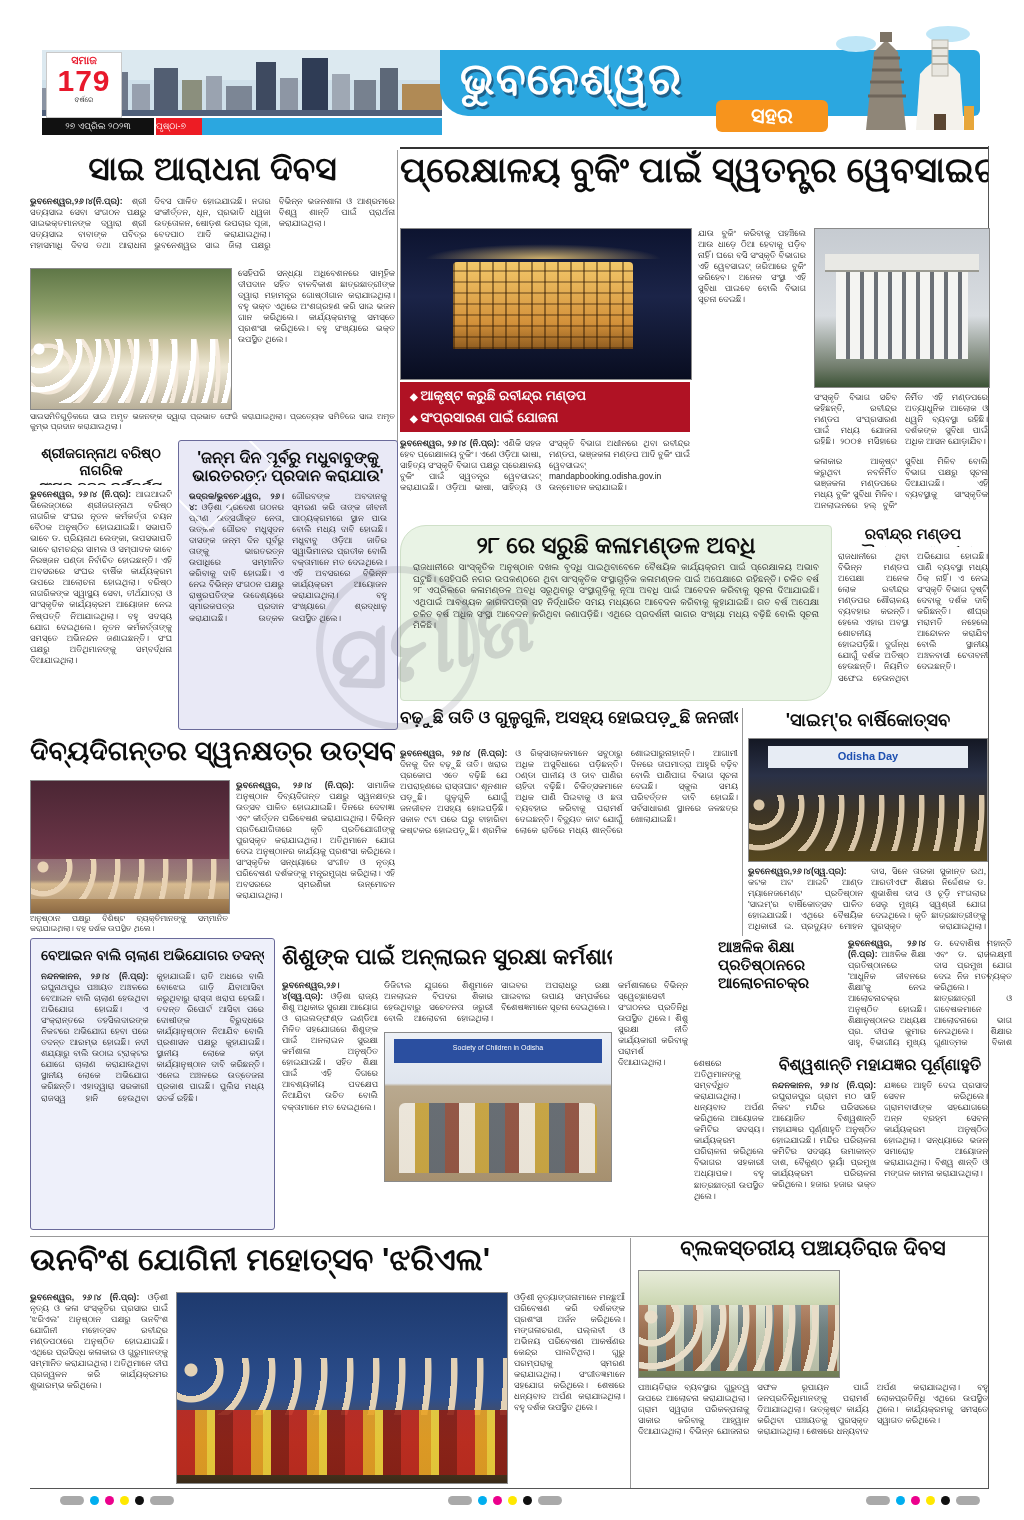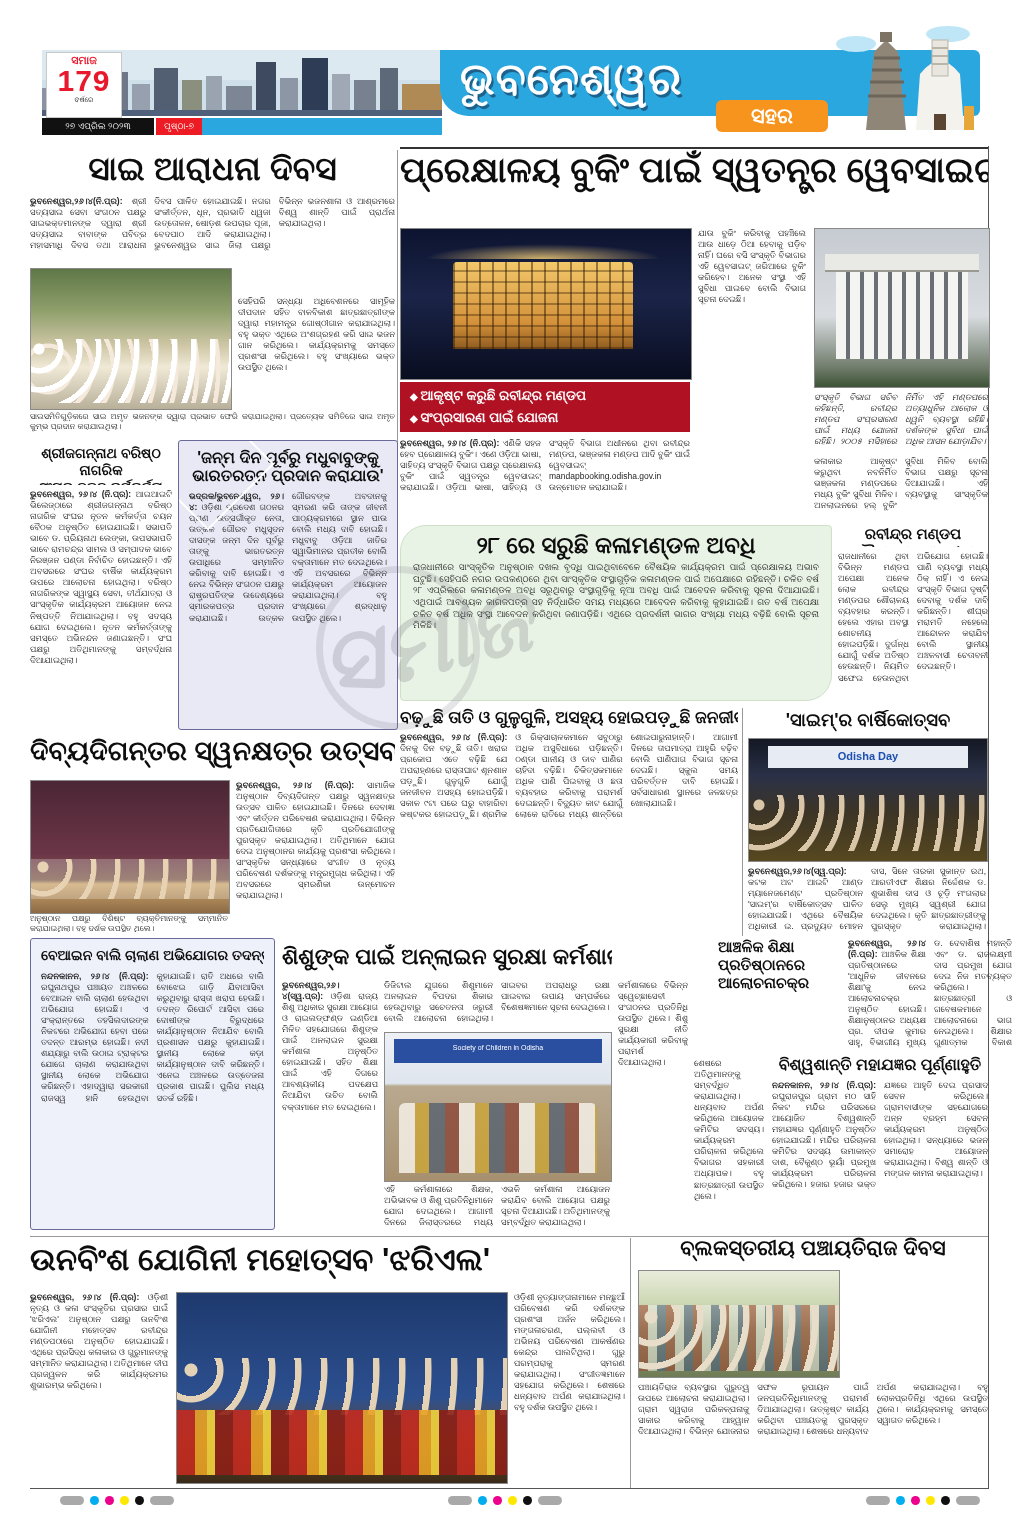--- a/index.html
+++ b/index.html
@@ -15,21 +15,21 @@
   #logo .sx{color:#1a1a1a;font-size:7px;display:block;}
   #blueband{left:440px;top:50px;width:540px;height:66px;background:#2ba7e0;border-radius:0 6px 6px 28px;z-index:2;}
   #cityname{left:460px;top:54px;font-size:44px;font-weight:bold;color:#fff;z-index:4;
             text-shadow:2px 3px 0 rgba(20,40,70,.55);letter-spacing:1px;}
   #badge{left:716px;top:100px;width:112px;height:32px;background:#f7941d;border-radius:6px;z-index:5;
          color:#fff;font-size:21px;font-weight:bold;text-align:center;line-height:32px;}
   #temple{left:828px;top:18px;width:152px;height:116px;z-index:4;}
   #datestrip{left:42px;top:118px;width:112px;height:17px;background:#111;color:#fff;font-size:9px;
              line-height:17px;text-align:center;z-index:3;}
   #pagebox{left:156px;top:118px;width:46px;height:17px;background:#ed1c24;color:#fff;font-size:9px;
-           line-height:17px;text-align:center;z-index:3;}
+           line-height:17px;z-index:3;}
   #bluestrip{left:202px;top:118px;width:240px;height:17px;background:#2ba7e0;z-index:2;}
   
   #frame{left:30px;top:146px;width:958px;height:1342px;border-right:1px solid #555;border-bottom:1px solid #555;}
   .vline{width:1px;background:#999;}
   .hline{height:1px;background:#999;}
   
   h2,h3{margin:0;font-weight:bold;color:#0d0d0d;white-space:nowrap;overflow:hidden;}
   .ctr{text-align:center;}
   .body{font-size:8.5px;line-height:1.3;text-align:justify;color:#242424;overflow:hidden;}
   .body .dl{font-weight:bold;}
@@ -162,38 +162,38 @@
   <div class="abs hline" style="left:30px;top:1236px;width:958px;"></div>
   <div class="abs vline" style="left:630px;top:1238px;height:250px;"></div>
 
   <section class="abs" style="left:30px;top:150px;width:365px;height:284px;">
     <h2 class="ctr" style="font-size:33px;height:42px;">ସାଇ ଆରାଧନା ଦିବସ</h2>
     <div class="body c3" style="height:66px;margin-top:4px;">
       <span class="dl">ଭୁବନେଶ୍ୱର,୨୬।୪(ନି.ପ୍ର):</span>
       <span>ଶ୍ରୀ ସତ୍ୟସାଇ ସେବା ସଂଗଠନ ପକ୍ଷରୁ ସାଇଭକ୍ତମାନଙ୍କ ଦ୍ୱାରା ଶ୍ରୀ ସତ୍ୟସାଇ ବାବାଙ୍କ ପବିତ୍ର ମହାସମାଧି ଦିବସ ତଥା ଆରାଧନା ଦିବସ ପାଳିତ ହୋଇଯାଇଛି। ନଗର ସଂକୀର୍ତ୍ତନ, ଧୂନ, ପ୍ରଭାତି ଧ୍ୱଜା ଉତ୍ତୋଳନ, ଷୋଡ଼ଶ ଉପଚାର ପୂଜା, ବେଦପାଠ ଆଦି କରାଯାଇଥିଲା। ଭୁବନେଶ୍ୱର ସାଇ ଜିଲା ପକ୍ଷରୁ ବିଭିନ୍ନ ଭଜନଶାଳା ଓ ଆଶ୍ରମରେ ବିଶ୍ୱ ଶାନ୍ତି ପାଇଁ ପ୍ରାର୍ଥନା କରାଯାଇଥିଲା।</span>
     </div>
     <div class="ph" id="ph-sai" style="left:0;top:118px;width:200px;height:140px;"></div>
-    <div class="body abs" style="left:208px;top:118px;width:157px;height:140px;margin-top:28px;">ସେହିପରି ସନ୍ଧ୍ୟା ଅଧିବେଶନରେ ସାମୂହିକ ଦୀପଦାନ ସହିତ ବାଳବିକାଶ ଛାତ୍ରଛାତ୍ରୀଙ୍କ ଦ୍ୱାରା ମହାମନ୍ତ୍ର ଗୋଷ୍ଠୀଗାନ କରାଯାଇଥିଲା। ବହୁ ଭକ୍ତ ଏଥିରେ ଅଂଶଗ୍ରହଣ କରି ସାଇ ଭଜନ ଗାନ କରିଥିଲେ। କାର୍ଯ୍ୟକ୍ରମକୁ ସମସ୍ତେ ପ୍ରଶଂସା କରିଥିଲେ। ବହୁ ସଂଖ୍ୟାରେ ଭକ୍ତ ଉପସ୍ଥିତ ଥିଲେ।</div>
+    <div class="body abs" style="left:208px;top:118px;width:157px;height:140px;">ସେହିପରି ସନ୍ଧ୍ୟା ଅଧିବେଶନରେ ସାମୂହିକ ଦୀପଦାନ ସହିତ ବାଳବିକାଶ ଛାତ୍ରଛାତ୍ରୀଙ୍କ ଦ୍ୱାରା ମହାମନ୍ତ୍ର ଗୋଷ୍ଠୀଗାନ କରାଯାଇଥିଲା। ବହୁ ଭକ୍ତ ଏଥିରେ ଅଂଶଗ୍ରହଣ କରି ସାଇ ଭଜନ ଗାନ କରିଥିଲେ। କାର୍ଯ୍ୟକ୍ରମକୁ ସମସ୍ତେ ପ୍ରଶଂସା କରିଥିଲେ। ବହୁ ସଂଖ୍ୟାରେ ଭକ୍ତ ଉପସ୍ଥିତ ଥିଲେ।</div>
     <div class="cap abs" style="left:0;top:262px;width:365px;height:22px;">ସାଇସମିତିଗୁଡ଼ିକରେ ସାଇ ଅମୃତ ଭଜନଙ୍କ ଦ୍ୱାରା ପ୍ରଭାତ ଫେରି କରାଯାଇଥିଲା। ପ୍ରତ୍ୟେକ ସମିତିରେ ସାଇ ଅମୃତ କୁମ୍ଭ ପ୍ରଦାନ କରାଯାଇଥିଲା।</div>
   </section>
 
   <section class="abs" style="left:400px;top:150px;width:588px;height:372px;">
     <h2 style="font-size:35px;height:48px;">ପ୍ରେକ୍ଷାଳୟ ବୁକିଂ ପାଇଁ ସ୍ୱତନ୍ତ୍ର ୱେବସାଇଟ୍</h2>
     <div class="ph" id="ph-mandap" style="left:0;top:78px;width:290px;height:150px;"></div>
     <div class="abs" id="redbox" style="left:0;top:232px;width:290px;height:50px;padding-top:3px;box-sizing:border-box;">
       <span class="bl">ଆକୃଷ୍ଟ କରୁଛି ରବୀନ୍ଦ୍ର ମଣ୍ଡପ</span>
       <span class="bl">ସଂପ୍ରସାରଣ ପାଇଁ ଯୋଜନା</span>
     </div>
     <div class="body c2 abs" style="left:0;top:288px;width:290px;height:82px;">
       <span class="dl">ଭୁବନେଶ୍ୱର, ୨୬।୪ (ନି.ପ୍ର):</span>
       <span>ଏଣିକି ସହଜ ହେବ ପ୍ରେକ୍ଷାଳୟ ବୁକିଂ। ଏଣେ ଓଡ଼ିଆ ଭାଷା, ସାହିତ୍ୟ ସଂସ୍କୃତି ବିଭାଗ ପକ୍ଷରୁ ପ୍ରେକ୍ଷାଳୟ ବୁକିଂ ପାଇଁ ସ୍ୱତନ୍ତ୍ର ୱେବସାଇଟ୍ କରାଯାଇଛି। ଓଡ଼ିଆ ଭାଷା, ସାହିତ୍ୟ ଓ ସଂସ୍କୃତି ବିଭାଗ ଅଧୀନରେ ଥିବା ରବୀନ୍ଦ୍ର ମଣ୍ଡପ, ଭଞ୍ଜକଳା ମଣ୍ଡପ ଆଦି ବୁକିଂ ପାଇଁ ୱେବସାଇଟ୍ mandapbooking.odisha.gov.in ଉନ୍ମୋଚନ କରାଯାଇଛି।</span>
     </div>
     <div class="body abs" style="left:298px;top:78px;width:108px;height:292px;">ଯାଉ ବୁକିଂ କରିବାକୁ ପହଞ୍ଚିଲେ ଆଉ ଧାଡ଼େ ଠିଆ ହେବାକୁ ପଡ଼ିବ ନାହିଁ। ଘରେ ବସି ସଂସ୍କୃତି ବିଭାଗର ଏହି ୱେବସାଇଟ୍ ଜରିଆରେ ବୁକିଂ କରିହେବ। ଅନେକ ସଂସ୍ଥା ଏହି ସୁବିଧା ପାଇବେ ବୋଲି ବିଭାଗ ସୂଚନା ଦେଇଛି।</div>
     <div class="ph" id="ph-bhanja" style="left:414px;top:78px;width:174px;height:158px;"></div>
-    <div class="body c2 abs" style="left:414px;top:242px;width:174px;height:60px;font-style:italic;">ସଂସ୍କୃତି ବିଭାଗ ସଚିବ କହିଛନ୍ତି, ରବୀନ୍ଦ୍ର ମଣ୍ଡପ ସଂପ୍ରସାରଣ ପାଇଁ ମଧ୍ୟ ଯୋଜନା ରହିଛି। ୨୦୦୫ ମସିହାରେ ନିର୍ମିତ ଏହି ମଣ୍ଡପରେ ଅତ୍ୟାଧୁନିକ ଆଲୋକ ଓ ଧ୍ୱନି ବ୍ୟବସ୍ଥା ରହିଛି। ଦର୍ଶକଙ୍କ ସୁବିଧା ପାଇଁ ଅଧିକ ଆସନ ଯୋଡ଼ାଯିବ।</div>
+    <div class="body c2 abs" style="left:414px;top:242px;width:174px;height:60px;">ସଂସ୍କୃତି ବିଭାଗ ସଚିବ କହିଛନ୍ତି, ରବୀନ୍ଦ୍ର ମଣ୍ଡପ ସଂପ୍ରସାରଣ ପାଇଁ ମଧ୍ୟ ଯୋଜନା ରହିଛି। ୨୦୦୫ ମସିହାରେ ନିର୍ମିତ ଏହି ମଣ୍ଡପରେ ଅତ୍ୟାଧୁନିକ ଆଲୋକ ଓ ଧ୍ୱନି ବ୍ୟବସ୍ଥା ରହିଛି। ଦର୍ଶକଙ୍କ ସୁବିଧା ପାଇଁ ଅଧିକ ଆସନ ଯୋଡ଼ାଯିବ।</div>
     <div class="body c2 abs" style="left:414px;top:306px;width:174px;height:64px;">କଳାକାର ଆକୃଷ୍ଟ କରୁଥିବା ନବନିର୍ମିତ ଭଞ୍ଜକଳା ମଣ୍ଡପରେ ମଧ୍ୟ ବୁକିଂ ସୁବିଧା ମିଳିବ। ଅନଲାଇନରେ ହଲ୍ ବୁକିଂ ସୁବିଧା ମିଳିବ ବୋଲି ବିଭାଗ ପକ୍ଷରୁ ସୂଚନା ଦିଆଯାଇଛି। ଏହି ବ୍ୟବସ୍ଥାକୁ ସାଂସ୍କୃତିକ ଅନୁଷ୍ଠାନଗୁଡ଼ିକ ସ୍ୱାଗତ କରିଛନ୍ତି।</div>
   </section>
 
   <section class="abs" id="panel-green" style="left:400px;top:525px;width:432px;height:176px;padding:6px 12px;box-sizing:border-box;">
     <h2 class="ctr" style="font-size:23px;height:30px;">୨୮ ରେ ସରୁଛି କଳାମଣ୍ଡଳ ଅବଧି</h2>
     <div class="body" style="height:128px;font-size:9px;">ରାଜଧାନୀରେ ସାଂସ୍କୃତିକ ଅନୁଷ୍ଠାନ ଦଖଲ ବୃଦ୍ଧି ପାଇଥିବାବେଳେ ବୈଷୟିକ କାର୍ଯ୍ୟକ୍ରମ ପାଇଁ ପ୍ରେକ୍ଷାଳୟ ଅଭାବ ଘଟୁଛି। ସେହିପରି ନଗର ଉପକଣ୍ଠରେ ଥିବା ସାଂସ୍କୃତିକ ସଂସ୍ଥାଗୁଡ଼ିକ କଳାମଣ୍ଡଳ ପାଇଁ ଅପେକ୍ଷାରେ ରହିଛନ୍ତି। ଚଳିତ ବର୍ଷ ୨୮ ଏପ୍ରିଲରେ କଳାମଣ୍ଡଳ ଅବଧି ସରୁଥିବାରୁ ସଂସ୍ଥାଗୁଡ଼ିକୁ ନୂଆ ଅବଧି ପାଇଁ ଆବେଦନ କରିବାକୁ ସୂଚନା ଦିଆଯାଇଛି। ଏଥିପାଇଁ ଆବଶ୍ୟକ କାଗଜପତ୍ର ସହ ନିର୍ଦ୍ଧାରିତ ସମୟ ମଧ୍ୟରେ ଆବେଦନ କରିବାକୁ କୁହାଯାଇଛି। ଗତ ବର୍ଷ ଅପେକ୍ଷା ଚଳିତ ବର୍ଷ ଅଧିକ ସଂସ୍ଥା ଆବେଦନ କରିଥିବା ଜଣାପଡ଼ିଛି। ଏଥିରେ ପ୍ରଦର୍ଶନୀ ଭାଗର ସଂଖ୍ୟା ମଧ୍ୟ ବଢ଼ିଛି ବୋଲି ସୂଚନା ମିଳିଛି।</div>
   </section>
 
   <section class="abs" style="left:838px;top:525px;width:150px;height:176px;">
     <h3 class="ctr" style="font-size:15px;white-space:normal;height:22px;">ରବୀନ୍ଦ୍ର ମଣ୍ଡପ ଶୌଚାଳୟ ଶୋଚନୀୟ</h3>
@@ -227,21 +227,21 @@
     <div class="ph" id="ph-diby" style="left:0;top:44px;width:198px;height:132px;"></div>
     <div class="body abs" style="left:206px;top:44px;width:159px;height:150px;">
       <span class="dl">ଭୁବନେଶ୍ୱର, ୨୬।୪ (ନି.ପ୍ର):</span>
       <span>ସାମାଜିକ ଅନୁଷ୍ଠାନ ଦିବ୍ୟଦିଗନ୍ତ ପକ୍ଷରୁ ସ୍ୱନକ୍ଷତ୍ର ଉତ୍ସବ ପାଳିତ ହୋଇଯାଇଛି। ଦିନରେ ଦେବାଜ୍ଞା ଏବଂ କୀର୍ତ୍ତନ ପରିବେଷଣ କରାଯାଇଥିଲା। ବିଭିନ୍ନ ପ୍ରତିଯୋଗିତାରେ କୃତି ପ୍ରତିଯୋଗୀଙ୍କୁ ପୁରସ୍କୃତ କରାଯାଇଥିଲା। ଅତିଥିମାନେ ଯୋଗ ଦେଇ ଅନୁଷ୍ଠାନର କାର୍ଯ୍ୟକୁ ପ୍ରଶଂସା କରିଥିଲେ। ସାଂସ୍କୃତିକ ସନ୍ଧ୍ୟାରେ ସଂଗୀତ ଓ ନୃତ୍ୟ ପରିବେଷଣ ଦର୍ଶକଙ୍କୁ ମନ୍ତ୍ରମୁଗ୍ଧ କରିଥିଲା। ଏହି ଅବସରରେ ସ୍ମରଣିକା ଉନ୍ମୋଚନ କରାଯାଇଥିଲା।</span>
     </div>
     <div class="cap abs" style="left:0;top:178px;width:198px;height:18px;">ଅନୁଷ୍ଠାନ ପକ୍ଷରୁ ବିଶିଷ୍ଟ ବ୍ୟକ୍ତିମାନଙ୍କୁ ସମ୍ମାନିତ କରାଯାଇଥିଲା। ବହୁ ଦର୍ଶକ ଉପସ୍ଥିତ ଥିଲେ।</div>
   </section>
 
   <section class="abs" style="left:400px;top:708px;width:338px;height:228px;">
     <h3 style="font-size:17px;height:24px;">ବଢ଼ୁଛି ତାତି ଓ ଗୁଳୁଗୁଳି, ଅସହ୍ୟ ହୋଇପଡ଼ୁଛି ଜନଜୀବନ</h3>
-    <div class="body c3" style="height:196px;margin-top:0;">
+    <div class="body c3" style="height:196px;margin-top:16px;">
       <span class="dl">ଭୁବନେଶ୍ୱର, ୨୬।୪ (ନି.ପ୍ର):</span>
       <span>ଦିନକୁ ଦିନ ବଢ଼ୁଛି ତାତି। ଖରାର ପ୍ରକୋପ ଏତେ ବଢ଼ିଛି ଯେ ଅପରାହ୍ଣରେ ରାସ୍ତାଘାଟ ଶୂନଶାନ ପଡ଼ୁଛି। ଗୁଳୁଗୁଳି ଯୋଗୁଁ ଜନଜୀବନ ଅସହ୍ୟ ହୋଇପଡ଼ିଛି। ସକାଳ ୯ଟା ପରେ ଘରୁ ବାହାରିବା କଷ୍ଟକର ହୋଇପଡ଼ୁଛି। ଶ୍ରମିକ ଓ ରିକ୍ସାଚାଳକମାନେ ସବୁଠାରୁ ଅଧିକ ଅସୁବିଧାରେ ପଡ଼ିଛନ୍ତି। ଠଣ୍ଡା ପାନୀୟ ଓ ଡାବ ପାଣିର ଚାହିଦା ବଢ଼ିଛି। ଚିକିତ୍ସକମାନେ ଅଧିକ ପାଣି ପିଇବାକୁ ଓ ଛତା ବ୍ୟବହାର କରିବାକୁ ପରାମର୍ଶ ଦେଇଛନ୍ତି। ବିଦ୍ୟୁତ କାଟ ଯୋଗୁଁ ଲୋକେ ରାତିରେ ମଧ୍ୟ ଶାନ୍ତିରେ ଶୋଇପାରୁନାହାନ୍ତି। ଆଗାମୀ ଦିନରେ ତାପମାତ୍ରା ଆହୁରି ବଢ଼ିବ ବୋଲି ପାଣିପାଗ ବିଭାଗ ସୂଚନା ଦେଇଛି। ସ୍କୁଲ ସମୟ ପରିବର୍ତ୍ତନ ଦାବି ହୋଇଛି। ସର୍ବସାଧାରଣ ସ୍ଥାନରେ ଜଳଛତ୍ର ଖୋଲାଯାଇଛି।</span>
     </div>
   </section>
 
   <section class="abs" style="left:748px;top:710px;width:240px;height:226px;">
     <h3 class="ctr" style="font-size:18px;height:24px;">'ସାଇମ୍'ର ବାର୍ଷିକୋତ୍ସବ</h3>
     <div class="ph" id="ph-saim" style="left:0;top:28px;width:238px;height:122px;">
       <span id="saim-banner">Odisha Day</span>
     </div>
@@ -262,21 +262,20 @@
   <section class="abs" style="left:282px;top:944px;width:330px;height:286px;">
     <h2 class="ctr" style="font-size:22px;height:30px;">ଶିଶୁଙ୍କ ପାଇଁ ଅନ୍‌ଲାଇନ ସୁରକ୍ଷା କର୍ମଶାଳା</h2>
     <div class="body abs" style="left:0;top:36px;width:96px;height:250px;">
       <span class="dl">ଭୁବନେଶ୍ୱର,୨୬।୪(ସ୍ୱ.ପ୍ର):</span>
       <span>ଓଡ଼ିଶା ରାଜ୍ୟ ଶିଶୁ ଅଧିକାର ସୁରକ୍ଷା ଆୟୋଗ ଓ ଚାଇଲଡ୍‌ଫଣ୍ଡ ଇଣ୍ଡିଆ ମିଳିତ ସହଯୋଗରେ ଶିଶୁଙ୍କ ପାଇଁ ଅନଲାଇନ ସୁରକ୍ଷା କର୍ମଶାଳା ଅନୁଷ୍ଠିତ ହୋଇଯାଇଛି। ସହିତ ଶିକ୍ଷା ପାଇଁ ଏହି ଦିଗରେ ଆବଶ୍ୟକୀୟ ପଦକ୍ଷେପ ନିଆଯିବା ଉଚିତ ବୋଲି ବକ୍ତାମାନେ ମତ ଦେଇଥିଲେ।</span>
     </div>
     <div class="body c2 abs" style="left:102px;top:36px;width:226px;height:48px;">ଡିଜିଟାଲ ଯୁଗରେ ଶିଶୁମାନେ ଅନଲାଇନ ବିପଦର ଶିକାର ହେଉଥିବାରୁ ସଚେତନତା ଜରୁରୀ ବୋଲି ଆଲୋଚନା ହୋଇଥିଲା। ସାଇବର ଅପରାଧରୁ ରକ୍ଷା ପାଇବାର ଉପାୟ ସମ୍ପର୍କରେ ବିଶେଷଜ୍ଞମାନେ ସୂଚନା ଦେଇଥିଲେ।</div>
     <div class="ph" id="ph-osc" style="left:102px;top:88px;width:226px;height:148px;">
       <span id="osc-banner">Society of Children in Odisha</span>
     </div>
-    <div class="body c2 abs" style="left:102px;top:240px;width:226px;height:46px;">ଏହି କର୍ମଶାଳାରେ ଶିକ୍ଷକ, ଅଭିଭାବକ ଓ ଶିଶୁ ପ୍ରତିନିଧିମାନେ ଯୋଗ ଦେଇଥିଲେ। ଆଗାମୀ ଦିନରେ ଜିଲାସ୍ତରରେ ମଧ୍ୟ ଏଭଳି କର୍ମଶାଳା ଆୟୋଜନ କରାଯିବ ବୋଲି ଆୟୋଗ ପକ୍ଷରୁ ସୂଚନା ଦିଆଯାଇଛି। ଅତିଥିମାନଙ୍କୁ ସମ୍ବର୍ଦ୍ଧିତ କରାଯାଇଥିଲା।</div>
   </section>
   <div class="body abs" style="left:618px;top:980px;width:70px;height:250px;">କର୍ମଶାଳାରେ ବିଭିନ୍ନ ସ୍ୱେଚ୍ଛାସେବୀ ସଂଗଠନର ପ୍ରତିନିଧି ଉପସ୍ଥିତ ଥିଲେ। ଶିଶୁ ସୁରକ୍ଷା ନୀତି କାର୍ଯ୍ୟକାରୀ କରିବାକୁ ପରାମର୍ଶ ଦିଆଯାଇଥିଲା।</div>
 
   <section class="abs" style="left:694px;top:938px;width:294px;height:114px;margin-left:24px;">
     <h3 style="font-size:15px;white-space:normal;width:122px;float:left;">
       <span>ଆଞ୍ଚଳିକ ଶିକ୍ଷା ପ୍ରତିଷ୍ଠାନରେ</span><br>
       <span>ଆଲୋଚନାଚକ୍ର</span>
     </h3>
     <div class="body c2" style="height:112px;margin-left:130px;">
       <span class="dl">ଭୁବନେଶ୍ୱର, ୨୬।୪ (ନି.ପ୍ର):</span>

